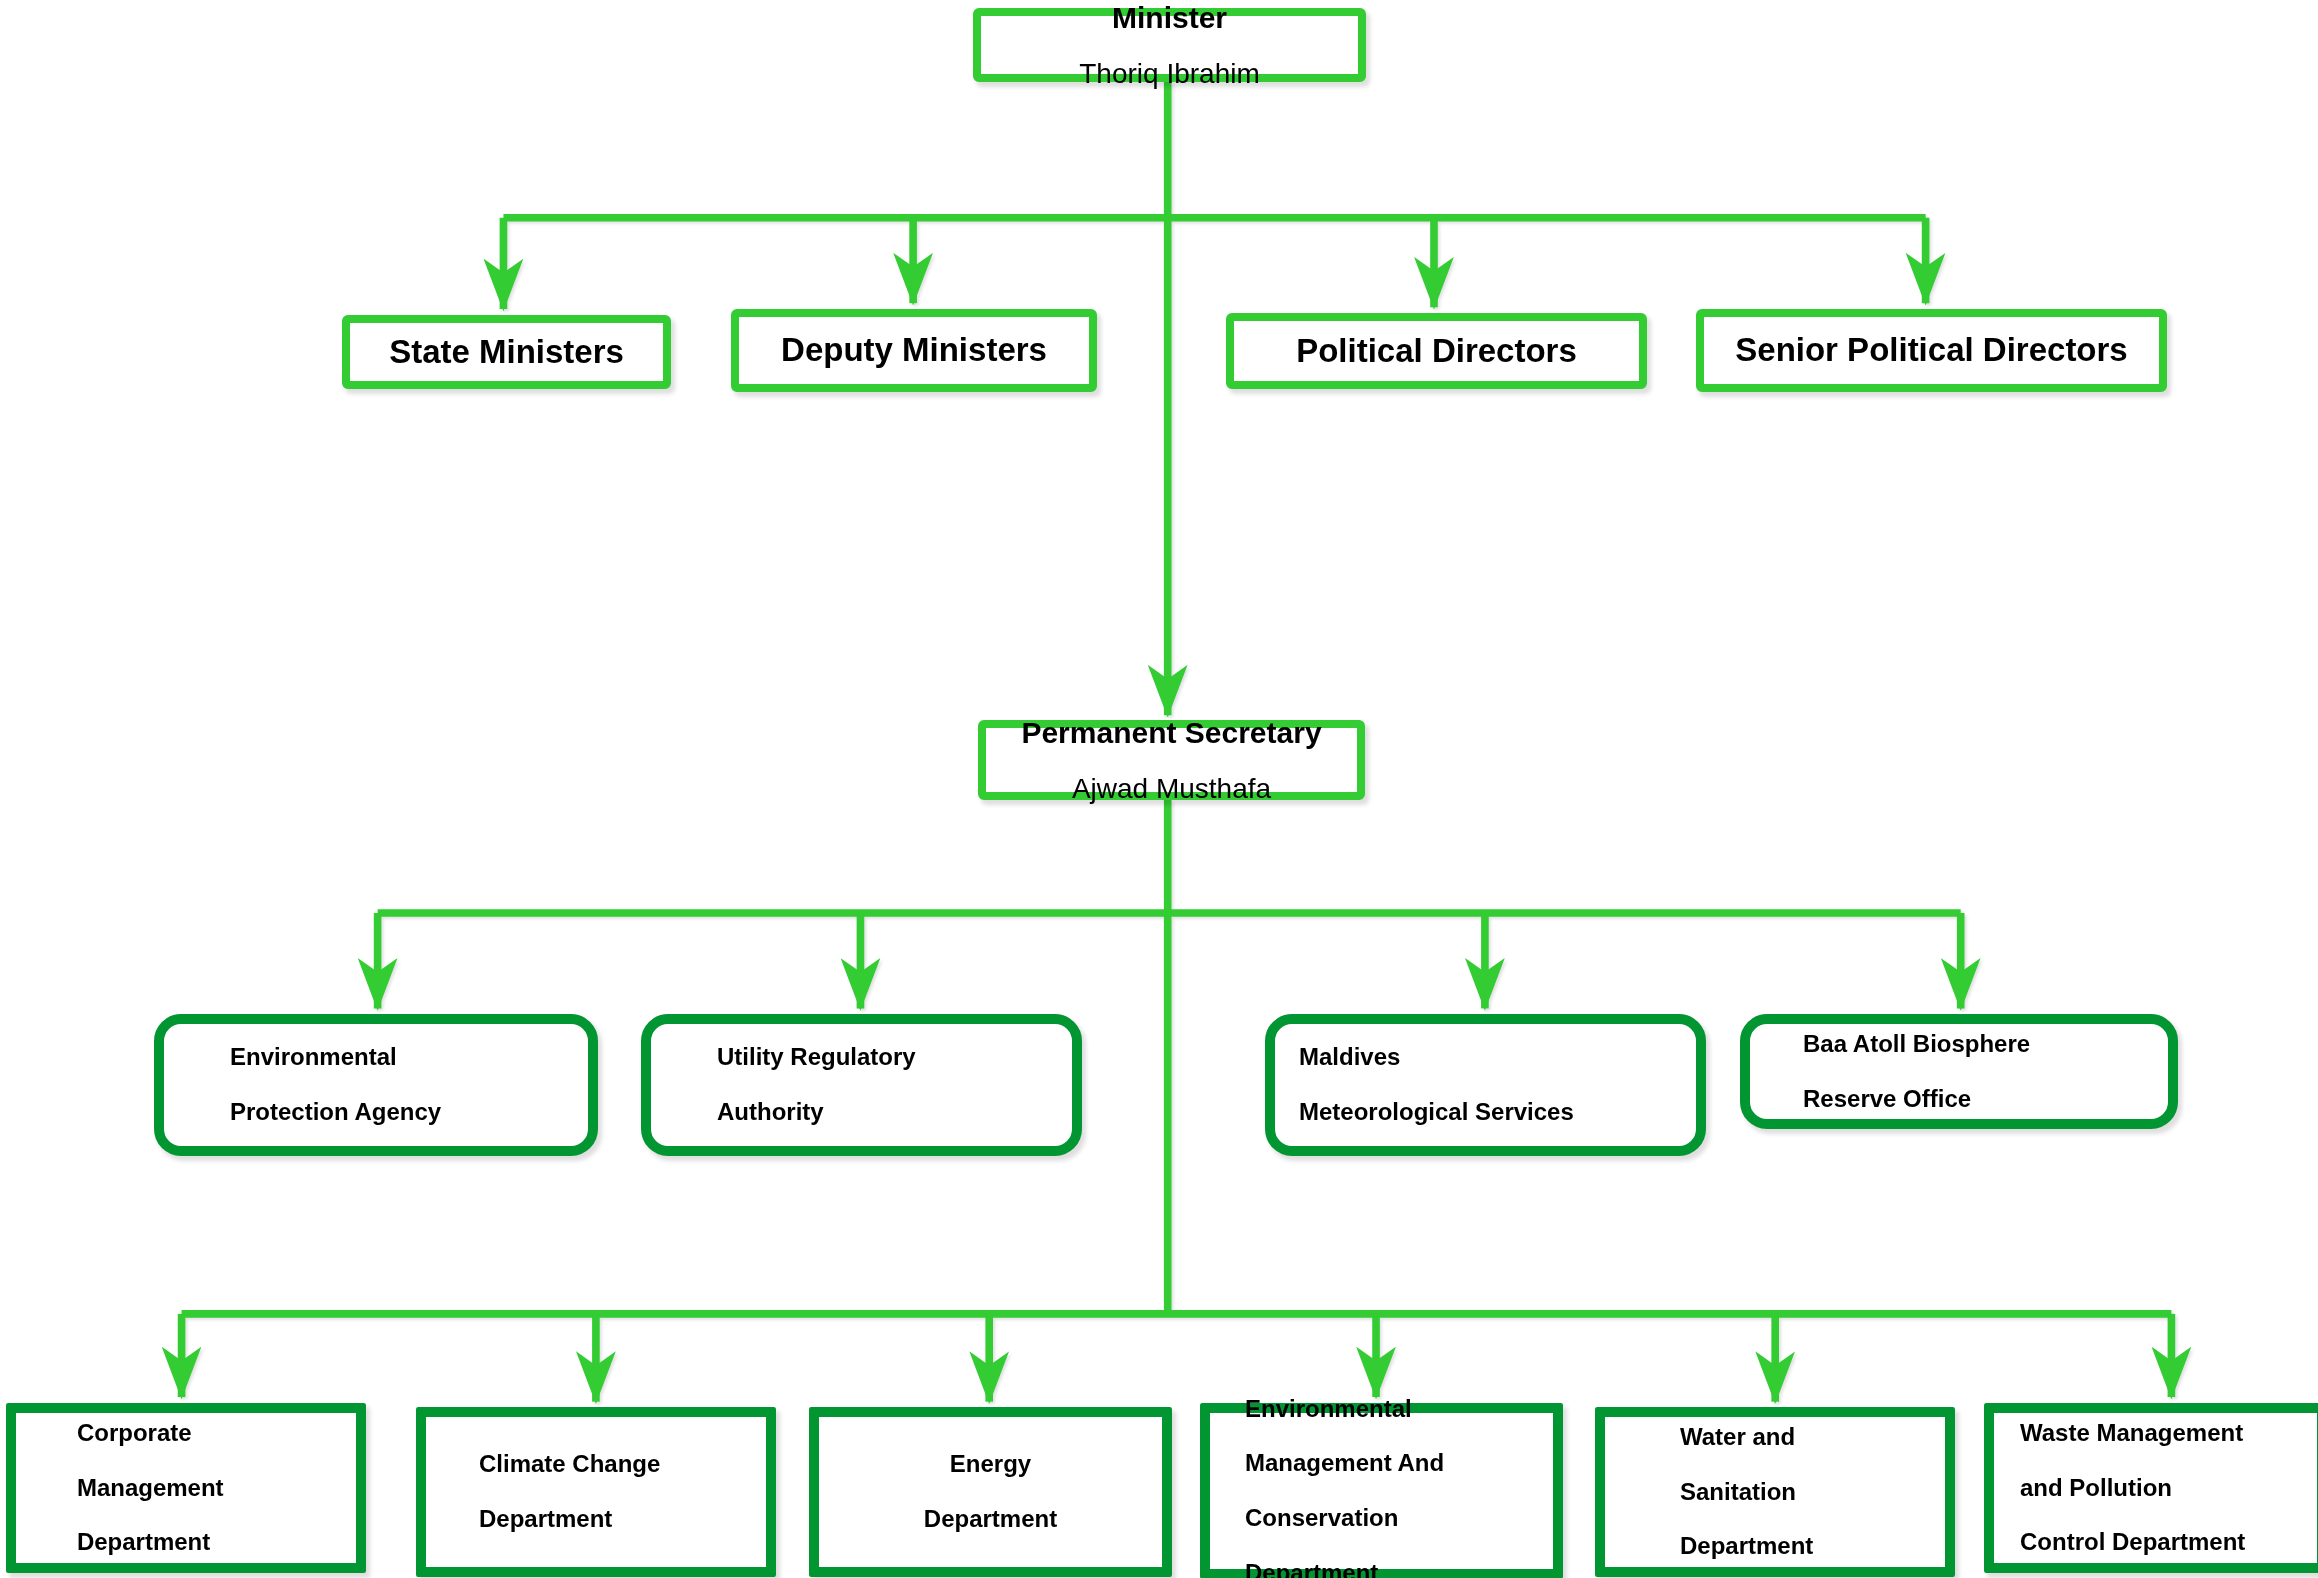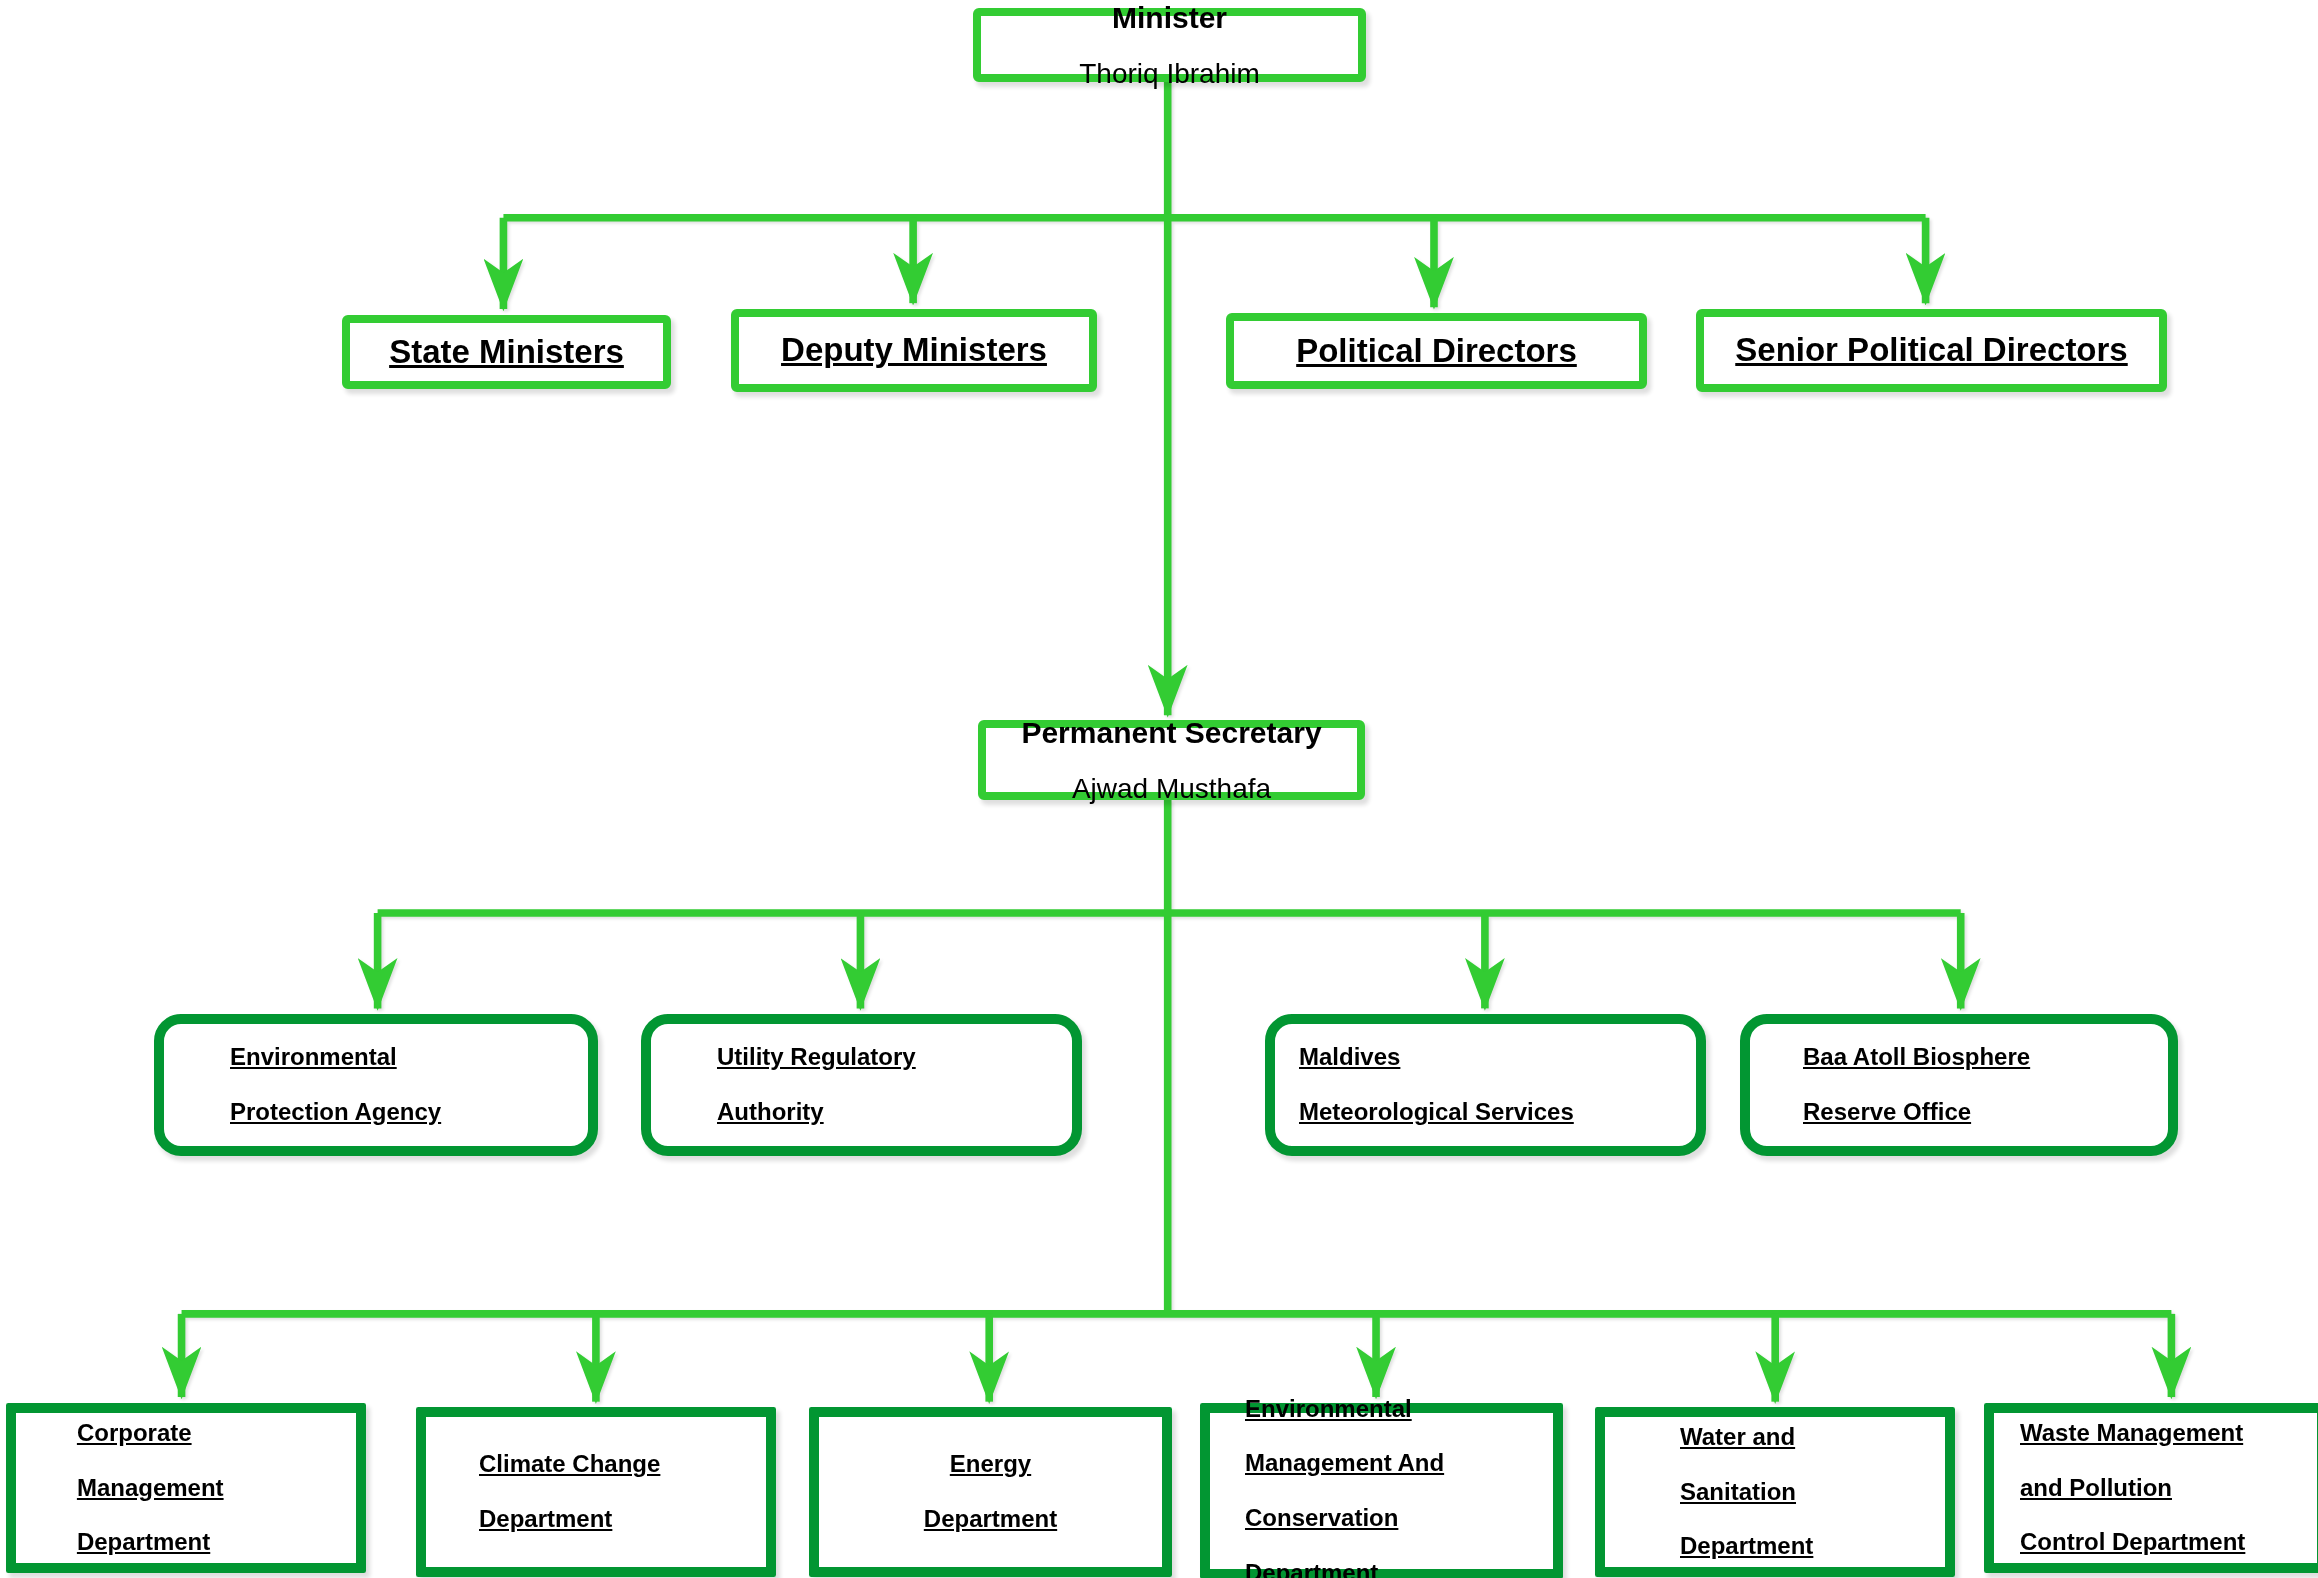--- a/index.html
+++ b/index.html
@@ -53,21 +53,20 @@
     font-weight: 700;
     font-size: 30px;
   }
   .node .subtitle {
     font-weight: 400;
     font-size: 28px;
   }
   .node .label {
     font-weight: 700;
     font-size: 33px;
-    text-decoration: underline;
   }
   .node.left-text {
     align-items: flex-start;
     text-align: left;
   }
   .agency .label, .dept .label {
     font-size: 24px;
     line-height: 1.28;
   }
 </style>
@@ -138,21 +137,21 @@
     <div class="label">Protection Agency</div>
   </div>
   <div class="node dark-round agency left-text" style="left:641px; top:1014px; width:441px; height:142px; padding-left:66px;">
     <div class="label">Utility Regulatory</div>
     <div class="label">Authority</div>
   </div>
   <div class="node dark-round agency left-text" style="left:1265px; top:1014px; width:441px; height:142px; padding-left:24px;">
     <div class="label">Maldives</div>
     <div class="label">Meteorological Services</div>
   </div>
-  <div class="node dark-round agency left-text" style="left:1740px; top:1014px; width:438px; height:142px; padding-left:53px;">
+  <div class="node dark-round agency left-text" style="left:1740px; top:1014px; width:438px; height:115px; padding-left:53px;">
     <div class="label">Baa Atoll Biosphere</div>
     <div class="label">Reserve Office</div>
   </div>
 
   <div class="node dark-square dept left-text" style="left:5.9px; top:1403px; width:360px; height:170px; padding-left:61px;">
     <div class="label">Corporate</div>
     <div class="label">Management</div>
     <div class="label">Department</div>
   </div>
   <div class="node dark-square dept left-text" style="left:416px; top:1407px; width:360px; height:170px; padding-left:53px;">

